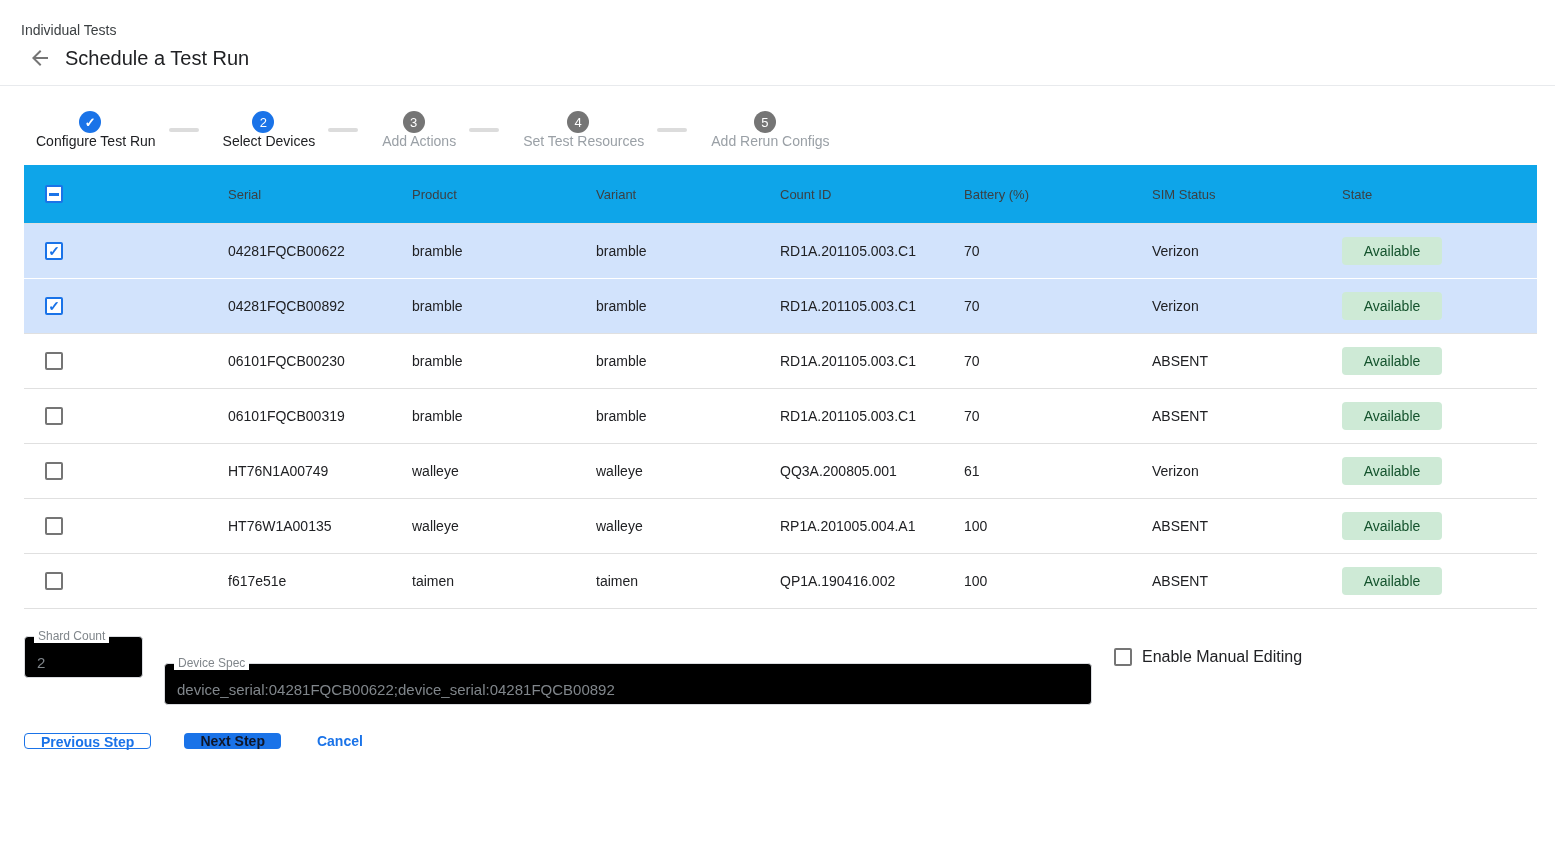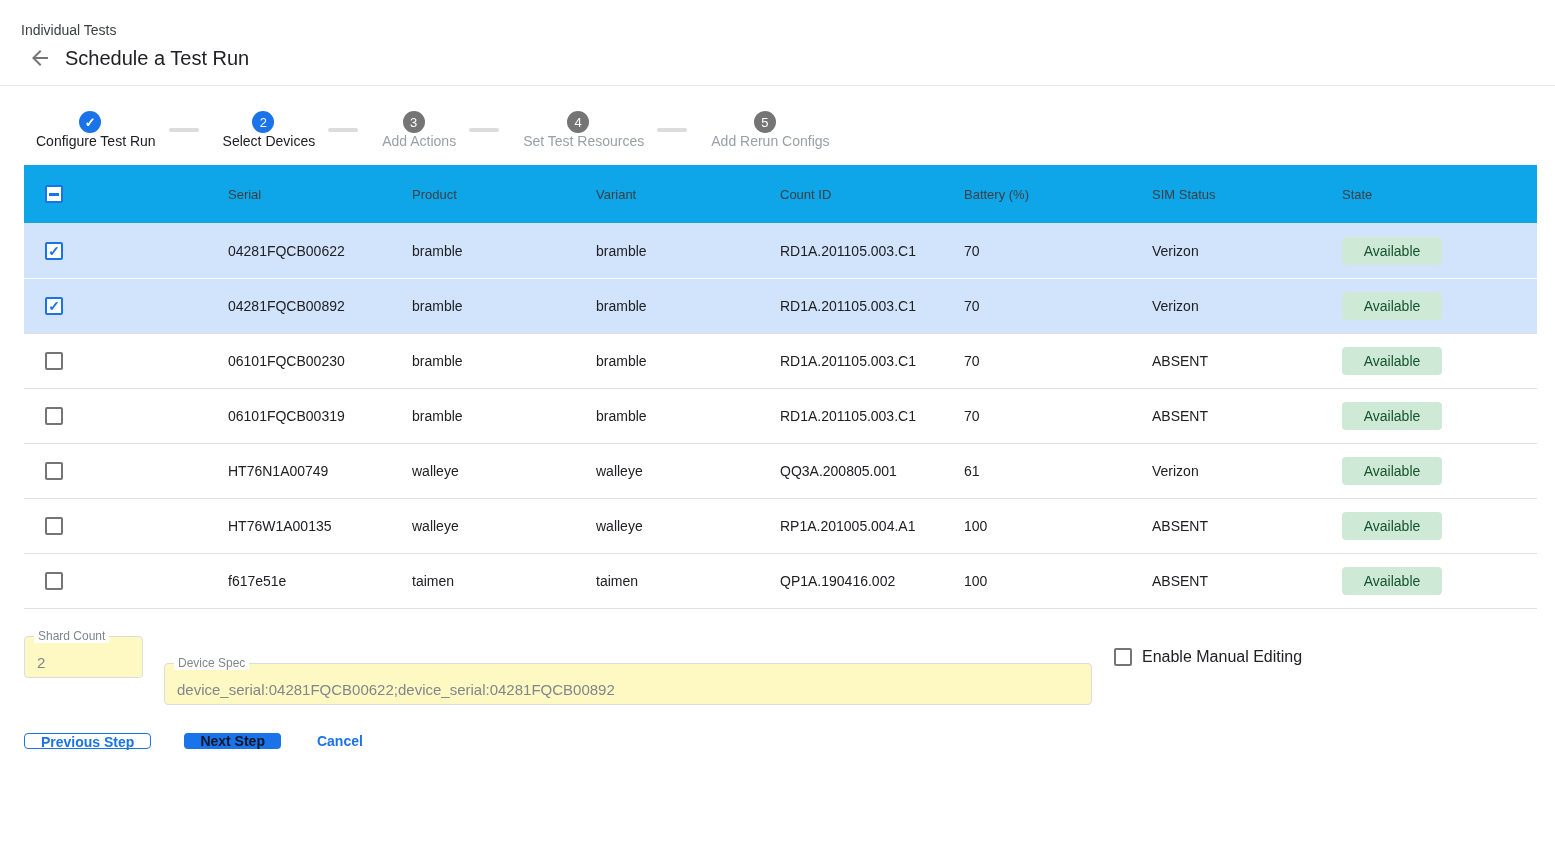--- a/index.html
+++ b/index.html
@@ -55,21 +55,21 @@
   }
   .cb.checked,.cb.indeterminate{border-color:var(--accent);background:#fff;}
   .cb.checked::after{content:"\2713";color:var(--accent);font-size:14px;font-weight:bold;line-height:1;}
   .cb.indeterminate::after{content:"";width:10px;height:3px;background:var(--accent);display:block;}
   .badge{
     display:inline-block;background:var(--badge-bg);color:#14532d;
     font-size:14px;padding:6px 0;width:100px;text-align:center;border-radius:4px;
   }
   
   .form-row{display:flex;align-items:flex-start;margin:27px 18px 0 24px;}
-  .field{position:relative;border:1px solid #dadce0;border-radius:4px;height:42px;background:#fef9c3;}
+  .field{position:relative;border:1px solid #dadce0;border-radius:4px;height:42px;background:#000000;}
   .field-label{
     position:absolute;top:-8px;left:9px;background:#fff;padding:0 4px;
     font-size:12px;color:var(--field-gray);white-space:nowrap;
   }
   .field input{
     border:none;outline:none;background:transparent;width:100%;height:100%;
     padding:10px 12px 0 12px;font-family:"Liberation Sans",sans-serif;
     font-size:15px;color:var(--field-gray);
   }
   .shard-field{width:119px;}

